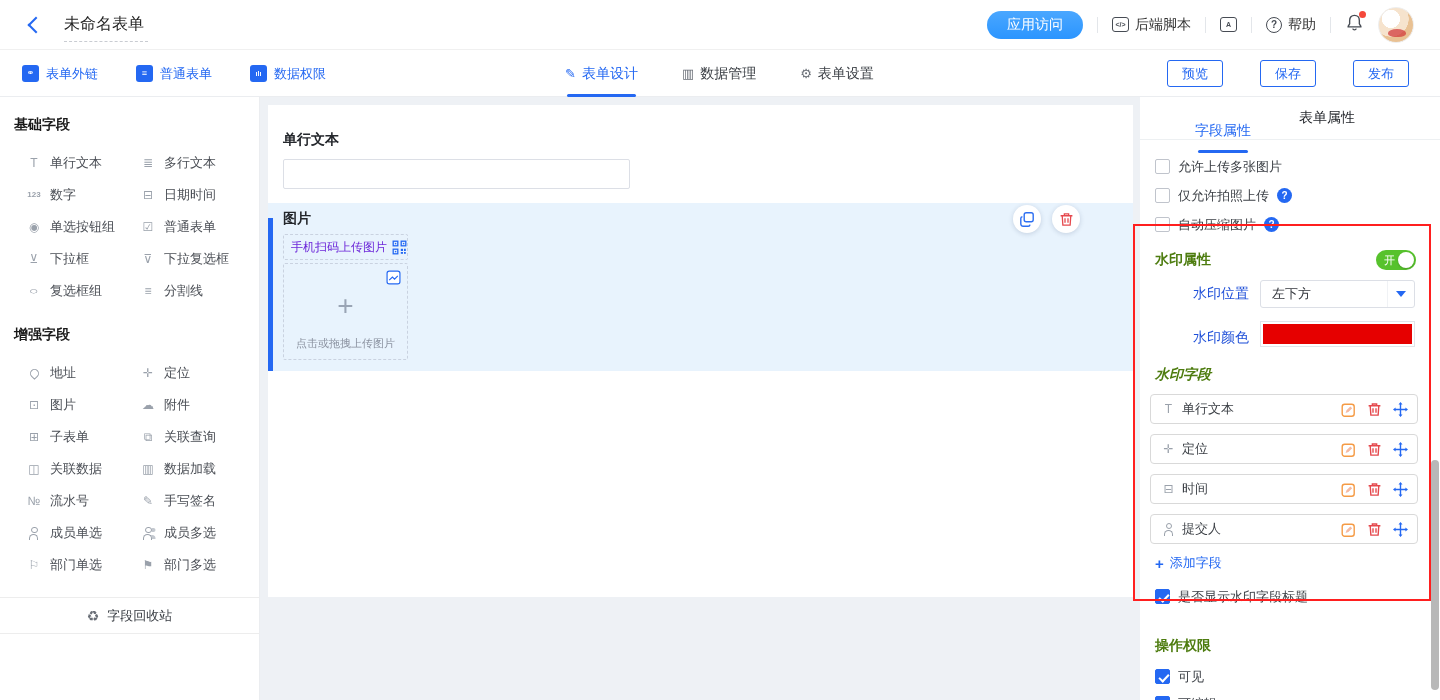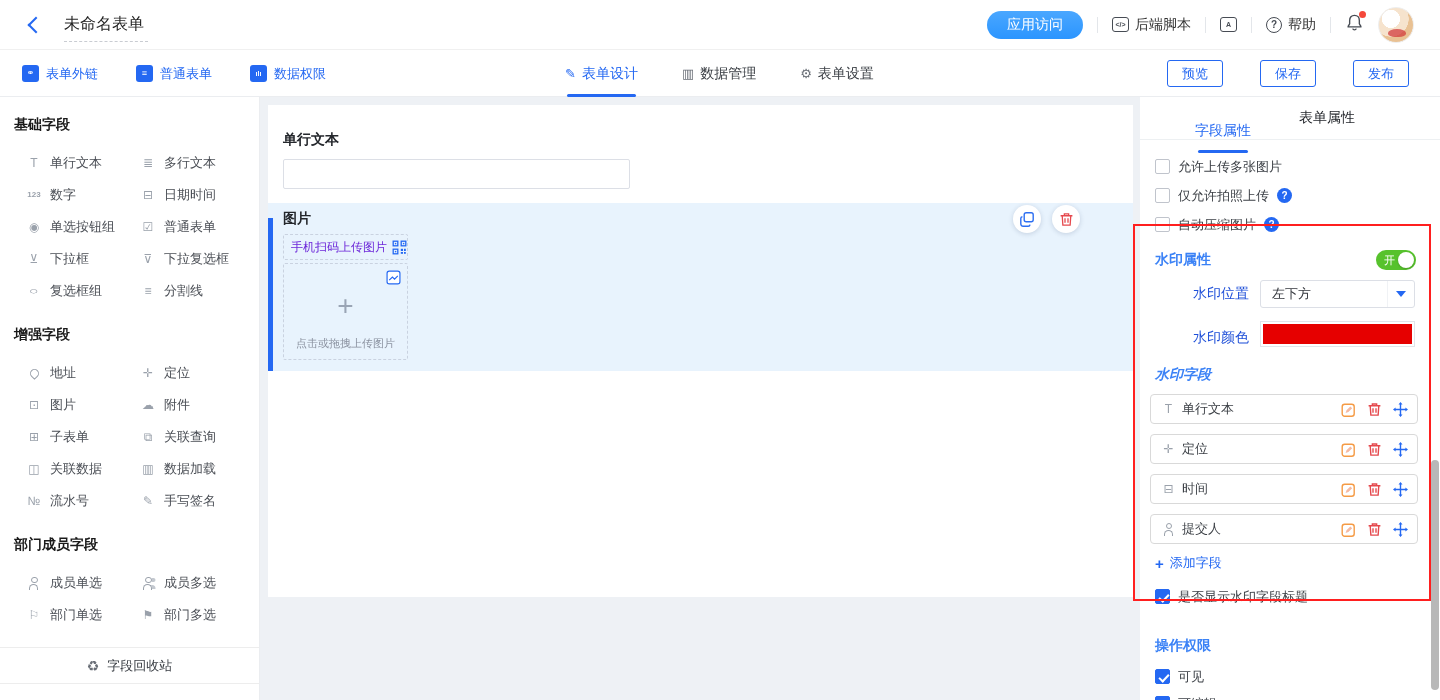--- a/index.html
+++ b/index.html
@@ -78,21 +78,21 @@
   .ptab { position:relative; height:43px; display:flex; align-items:center; font-size:14px; color:#24272c; cursor:pointer; }
   .ptab.active { color:#2468f2;margin-top:26px; }
   .ptab.active::after { content:""; position:absolute; left:3px; right:3px; bottom:0; height:3px; border-radius:2px; background:#2468f2; }
   .p-opts { padding:12px 15px 0; }
   .opt-row { height:29px; display:flex; align-items:center; gap:8px; font-size:13px; color:#3c4046; }
   .cb { position:relative; width:15px; height:15px; border:1px solid #c0c4cc; border-radius:2px; background:#fff; flex:none; cursor:pointer; }
   .cb.on { background:#2468f2; border-color:#2468f2; }
   .cb.on::after { content:""; position:absolute; left:4.5px; top:1.5px; width:4px; height:8px; border:solid #fff; border-width:0 2px 2px 0; transform:rotate(43deg); }
   .q-circle { width:15px; height:15px; border-radius:50%; background:#2468f2; color:#fff; font-size:10px; font-weight:bold; display:inline-flex; align-items:center; justify-content:center; cursor:pointer; }
   .wm-title-row { margin:11px 24px 0 15px; display:flex; align-items:center; justify-content:space-between; }
-  .bold-title { font-size:14px; font-weight:bold; color:#3b82f6; }
+  .bold-title { font-size:14px; font-weight:bold; color:#4d7c0f; }
   .toggle { position:relative; width:40px; height:20px; border-radius:10px; background:#57c22d; cursor:pointer; }
   .toggle .t-txt { position:absolute; left:8px; top:3px; font-size:11px; color:#fff; line-height:14px; }
   .toggle .knob { position:absolute; right:2px; top:2px; width:16px; height:16px; border-radius:50%; background:#fff; box-shadow:0 1px 2px rgba(0,0,0,.2); }
   .wm-pos-row { margin:10px 25px 0 15px; display:flex; align-items:center; }
   .row-lbl { font-size:14px; color:#1d4ed8;margin-left:38px; }
   .select { margin-left:auto; width:155px; height:28px; border:1px solid #dcdfe6; border-radius:3px; background:#fff; display:flex; align-items:center; font-size:13px; color:#33363c; cursor:pointer; }
   .select .sel-val { padding-left:11px; flex:1; }
   .select .caret-zone { width:27px; height:100%; border-left:1px solid #f0f2f5; display:flex; align-items:center; justify-content:center; }
   .caret { width:0; height:0; border-left:5px solid transparent; border-right:5px solid transparent; border-top:6px solid #2468f2; }
   .wm-color-row { margin:13px 25px 0 15px; display:flex; align-items:flex-end; }
@@ -276,21 +276,20 @@
       <div class="s-item">
           <span class="s-ic">№</span>
           <span>流水号</span>
         </div>
       <div class="s-item">
           <span class="s-ic">✎</span>
           <span>手写签名</span>
         </div>
     </div>
 
-    <div class="sec-title">部门成员字段</div>
     <div class="s-grid">
       <div class="s-item">
           <span class="s-ic">
             <i class="i-user"></i>
           </span>
           <span>成员单选</span>
         </div>
       <div class="s-item">
           <span class="s-ic">
             <i class="i-user i-users"></i>

